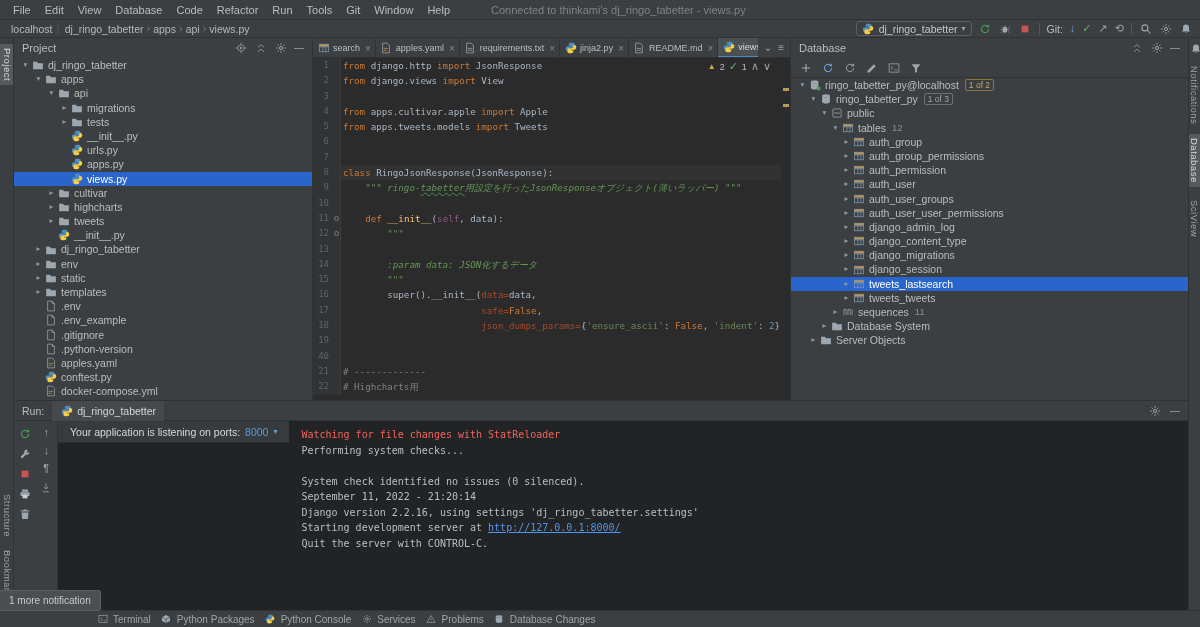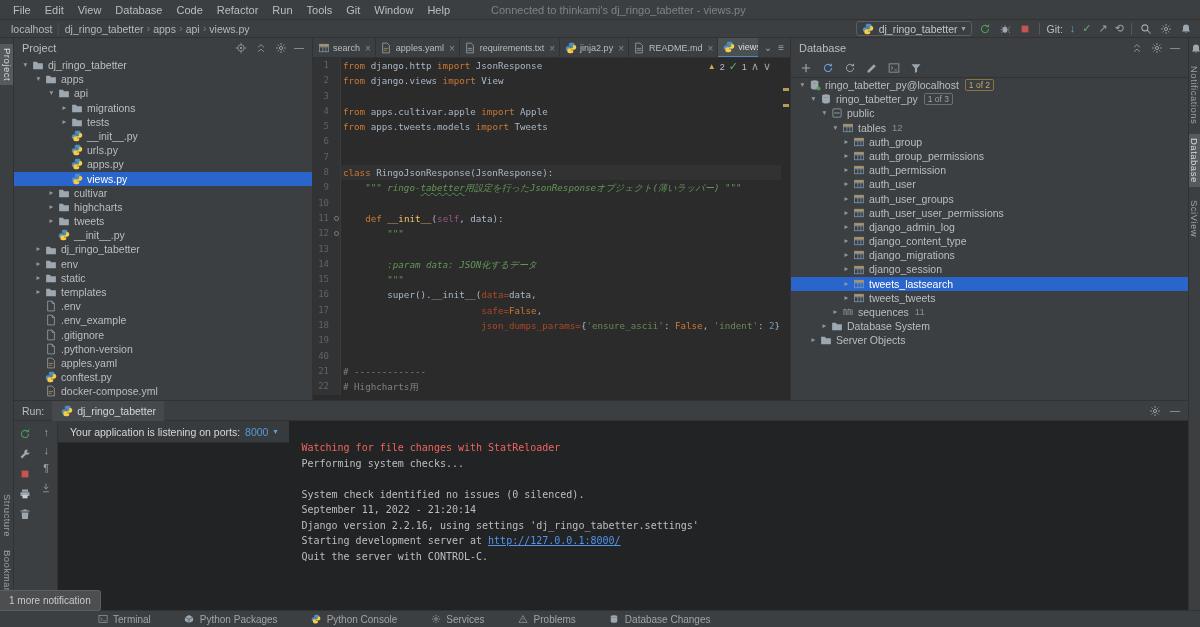--- a/index.html
+++ b/index.html
@@ -72,26 +72,26 @@
   #run-panel{height:210px;margin-left:14px;margin-right:12px;display:flex;flex-direction:column;background:#212325;border-top:1px solid #323232}
   #run-header{height:20px;background:#3c3f41;display:flex;align-items:center;font-size:10.5px;padding:0 8px;border-bottom:1px solid #323232}
   #run-tab{display:flex;align-items:center;gap:4px;background:#46494b;height:20px;padding:0 8px;margin-left:8px;color:#d3d5d7}
   .rh-icons{margin-left:auto;display:flex;gap:9px;align-items:center}
   #run-body{flex:1;display:flex;min-height:0}
   #run-toolcol{width:44px;background:#3c3f41;border-right:1px solid #323232;display:flex;padding-top:4px}
   .tool-sub{width:22px;display:flex;flex-direction:column;align-items:center;gap:7px;padding-top:2px}
   #console-wrap{flex:1;display:flex;min-width:0}
   #run-banner{height:22px;background:#383b3d;display:flex;align-items:center;font-size:10.5px;color:#d5d8da;padding:0 12px;gap:5px;border-bottom:1px solid #2a2c2e}
   .port-link{color:#5899d6}
-  #console{flex:1;padding:19px 12px;overflow:hidden}
+  #console{flex:1;padding:6px 12px;overflow:hidden}
   .con-row{font-family:"DejaVu Sans Mono",monospace;font-size:10px;line-height:15.5px;white-space:pre}
   .cc-p{color:#bcbec0}.cc-err{color:#f0645c}.cc-link{color:#5394ec;text-decoration:underline}
 
   
-  #statusbar{height:17px;background:#3c3f41;border-top:1px solid #323232;display:flex;align-items:center;gap:32px;padding-left:96px;font-size:10px;color:#a0a4a8}
+  #statusbar{height:17px;background:#3c3f41;border-top:1px solid #323232;display:flex;align-items:center;gap:9px;padding-left:96px;font-size:10px;color:#a0a4a8}
   .sb-item{display:flex;align-items:center;gap:4px}
   .sb-item .icon svg{width:10px;height:10px}
   #toast{position:absolute;left:0;bottom:16px;background:#4c4e50;border:1px solid #5c5f61;border-left:none;border-radius:0 3px 3px 0;font-size:10px;color:#c7cacc;padding:4px 9px;z-index:50}
 </style>
 </head>
 <body>
 
 <div id="app">
   <div id="menubar">
       <span class="menu-item">File</span>

